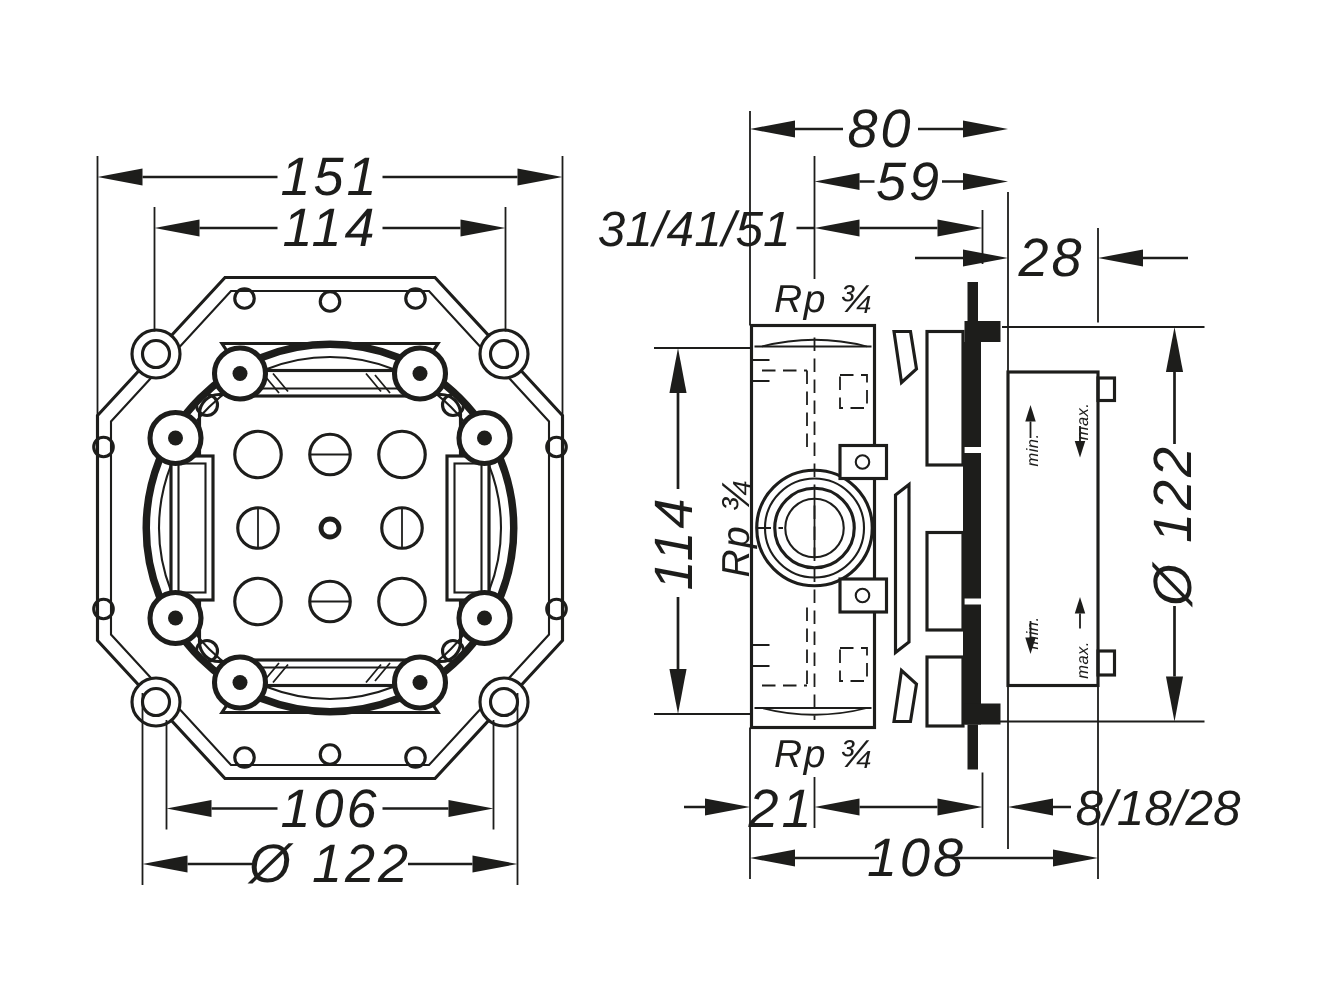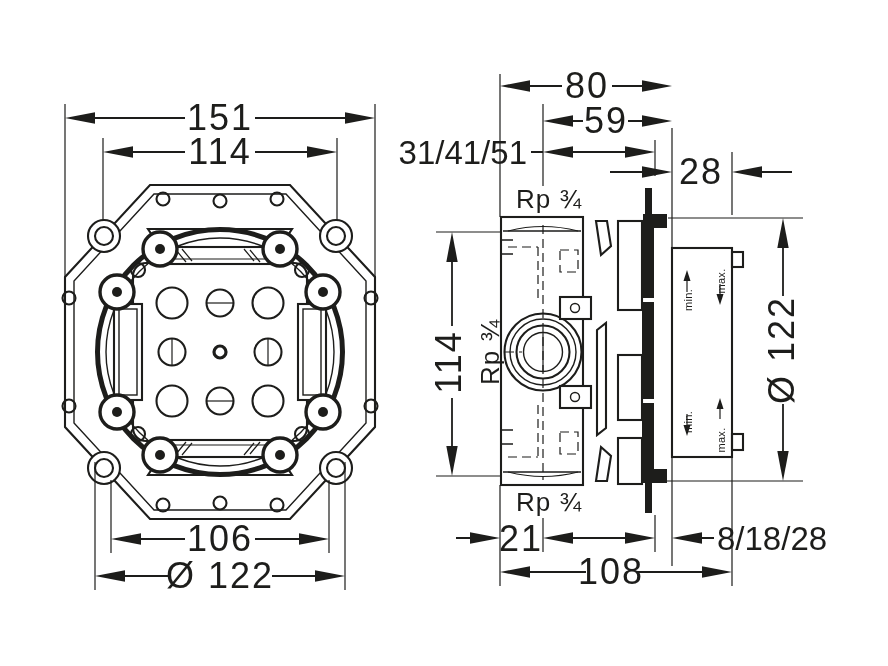--- a/index.html
+++ b/index.html
@@ -1,16 +1,16 @@
 <!DOCTYPE html>
 <html><head>
 <meta charset="utf-8">
 <style>
   html,body{margin:0;padding:0;background:#ffffff;}
-  .stage{width:888px;height:666px;position:relative;background:#ffffff;overflow:hidden;}
+  .stage{width:888px;height:666px;position:relative;background:#ffffff;overflow:hidden;font-style:italic;}
   svg{display:block;}
   text{font-family:"Liberation Sans","DejaVu Sans",sans-serif;fill:#1d1d1b;}
   .num{font-size:36px;letter-spacing:2px;text-anchor:middle;}
   .range{font-size:33px;letter-spacing:0;}
   .rp{font-size:26px;letter-spacing:1px;}
   .tiny{font-size:11px;letter-spacing:.3px;text-anchor:middle;}
   .s1{stroke:#1d1d1b;stroke-width:1.2;fill:none;}
   .s13{stroke:#1d1d1b;stroke-width:1.4;fill:none;}
   .s2{stroke:#1d1d1b;stroke-width:2.1;fill:none;}
   .s2w{stroke:#1d1d1b;stroke-width:2.1;fill:#ffffff;}

